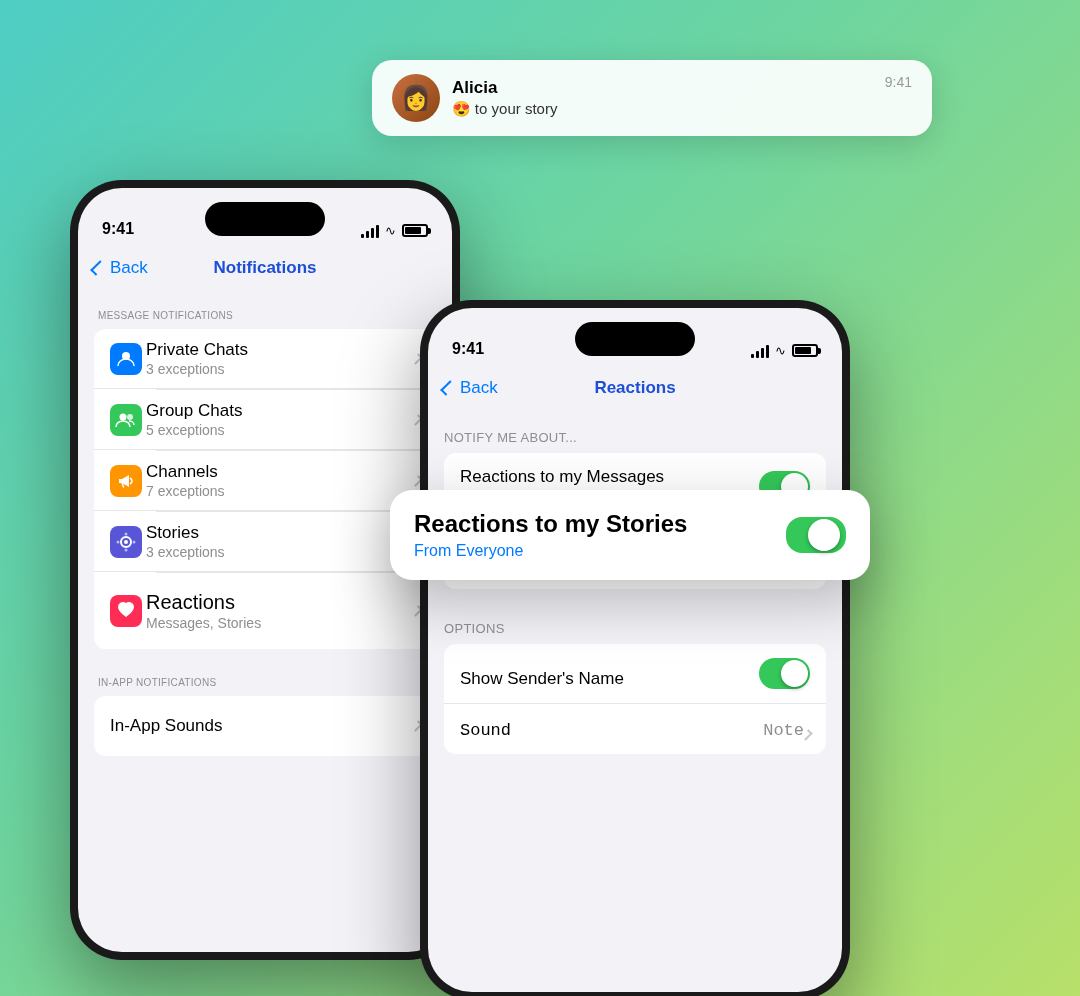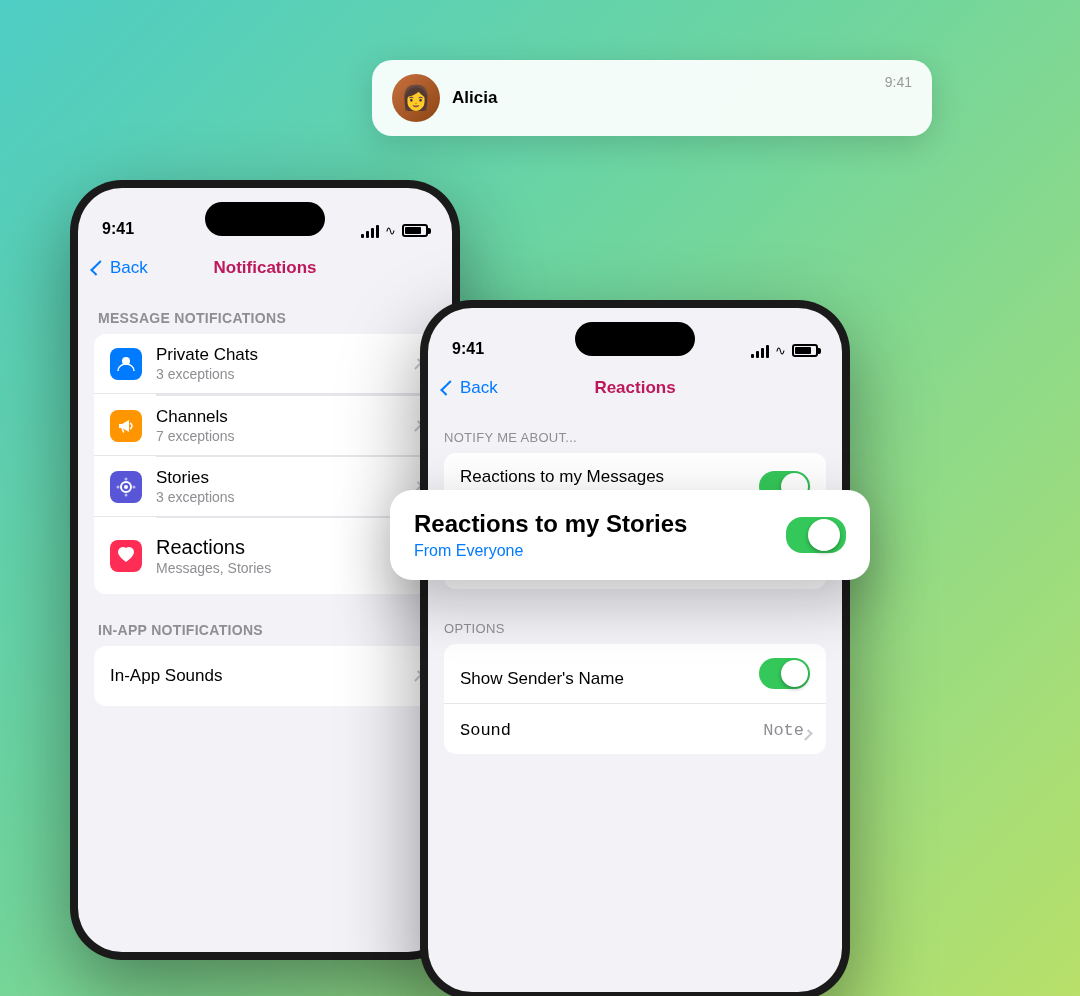--- a/index.html
+++ b/index.html
@@ -202,53 +202,53 @@
       color: #007aff;
       font-size: 17px;
       cursor: pointer;
     }
     .nav-title {
       position: absolute;
       left: 50%;
       transform: translateX(-50%);
       font-size: 17px;
       font-weight: 600;
-      color: #be185d;
+      color: #1d4ed8;
     }
 
     
     .content-area {
       position: absolute;
       top: 102px;
       left: 0;
       right: 0;
       bottom: 0;
       overflow: hidden;
     }
 
     
     .section-header {
       padding: 20px 20px 8px;
-      font-size: 14px;
-      font-weight: 700;
+      font-size: 10px;
+      font-weight: 400;
       color: #8e8e93;
       text-transform: uppercase;
       letter-spacing: 0.3px;
     }
     .settings-list-inner {
       margin: 0 16px 0;
     }
     .settings-item {
       display: flex;
       align-items: center;
       padding: 10px 16px;
       background: #fff;
       border-bottom: 1px solid #e5e5ea;
       min-height: 60px;
-      gap: 14px;
+      gap: 4px;
     }
     .settings-item:last-child {
       border-bottom: none;
     }
     .item-icon {
       width: 32px;
       height: 32px;
       border-radius: 8px;
       display: flex;
       align-items: center;
@@ -409,20 +409,24 @@
   </style>
 </head>
 <body>
 
 <div class="notification-banner">
   <div class="notification-avatar">
     👩
   </div>
   <div class="notification-content">
     <div class="notification-name">Alicia</div>
+    <div class="notification-message">
+      <span>😍</span>
+      <span>to your story</span>
+    </div>
   </div>
   <div class="notification-time">9:41</div>
 </div>
 
 <div class="phone-frame phone-left">
   <div class="phone-screen">
 
     <div class="dynamic-island"></div>
 
     <div class="status-bar">
@@ -463,20 +467,35 @@
               </svg>
             </div>
             <div class="item-content">
               <div class="item-title">Private Chats</div>
               <div class="item-subtitle">3 exceptions</div>
             </div>
             <span class="chevron-right-sm"></span>
           </div>
           <div style="height:1px; background:#e5e5ea; margin-left:62px;"></div>
 
+          <div class="settings-item">
+            <div class="item-icon green">
+              <svg width="22" height="18" viewBox="0 0 22 18" fill="none">
+                <circle cx="8" cy="6" r="3.5" fill="white"></circle>
+                <circle cx="15" cy="6" r="3" fill="white" opacity="0.8"></circle>
+                <path d="M1 16c0-3.5 3-6 7-6s7 2.5 7 6" stroke="white" stroke-width="1.5" fill="none"></path>
+                <path d="M14 10c2.5 0 5 1.5 5 4" stroke="white" stroke-width="1.5" fill="none"></path>
+              </svg>
+            </div>
+            <div class="item-content">
+              <div class="item-title">Group Chats</div>
+              <div class="item-subtitle">5 exceptions</div>
+            </div>
+            <span class="chevron-right-sm"></span>
+          </div>
           <div style="height:1px; background:#e5e5ea; margin-left:62px;"></div>
 
           <div class="settings-item">
             <div class="item-icon orange">
               <svg width="20" height="20" viewBox="0 0 20 20" fill="none">
                 <path d="M3 8h3l7-4v12l-7-4H3V8z" fill="white"></path>
                 <path d="M14 7c1.5 0.8 2 2 2 3s-0.5 2.2-2 3" stroke="white" stroke-width="1.5" fill="none"></path>
                 <path d="M6 12l1.5 4" stroke="white" stroke-width="1.5" stroke-linecap="round"></path>
               </svg>
             </div>

